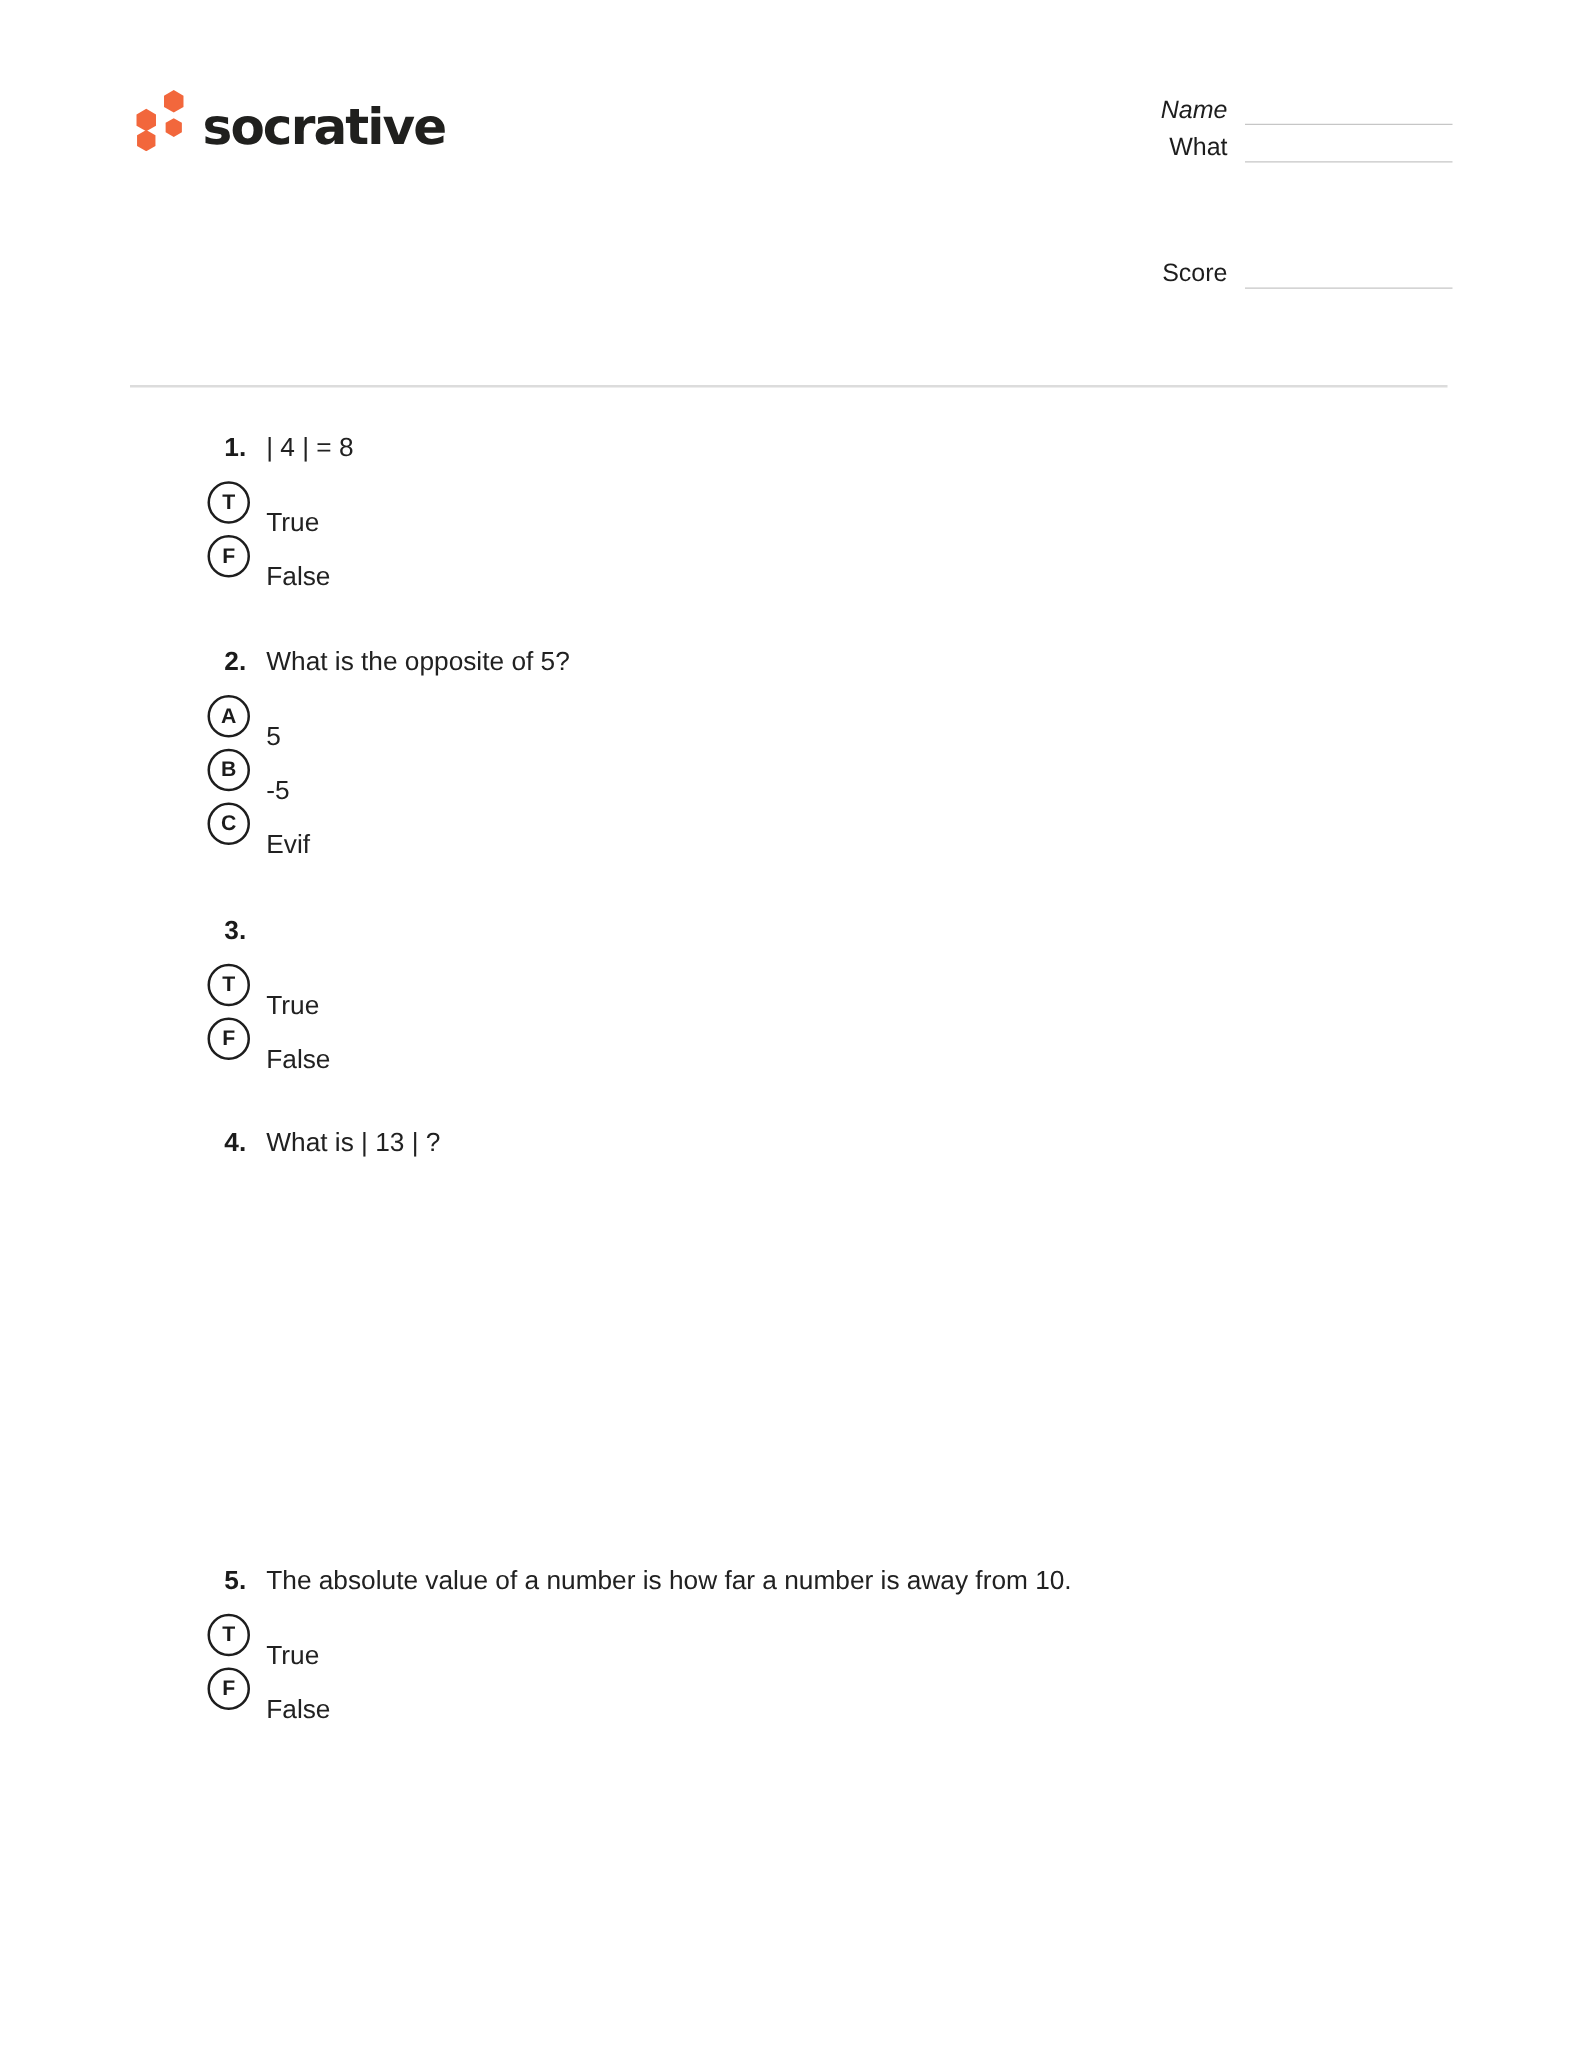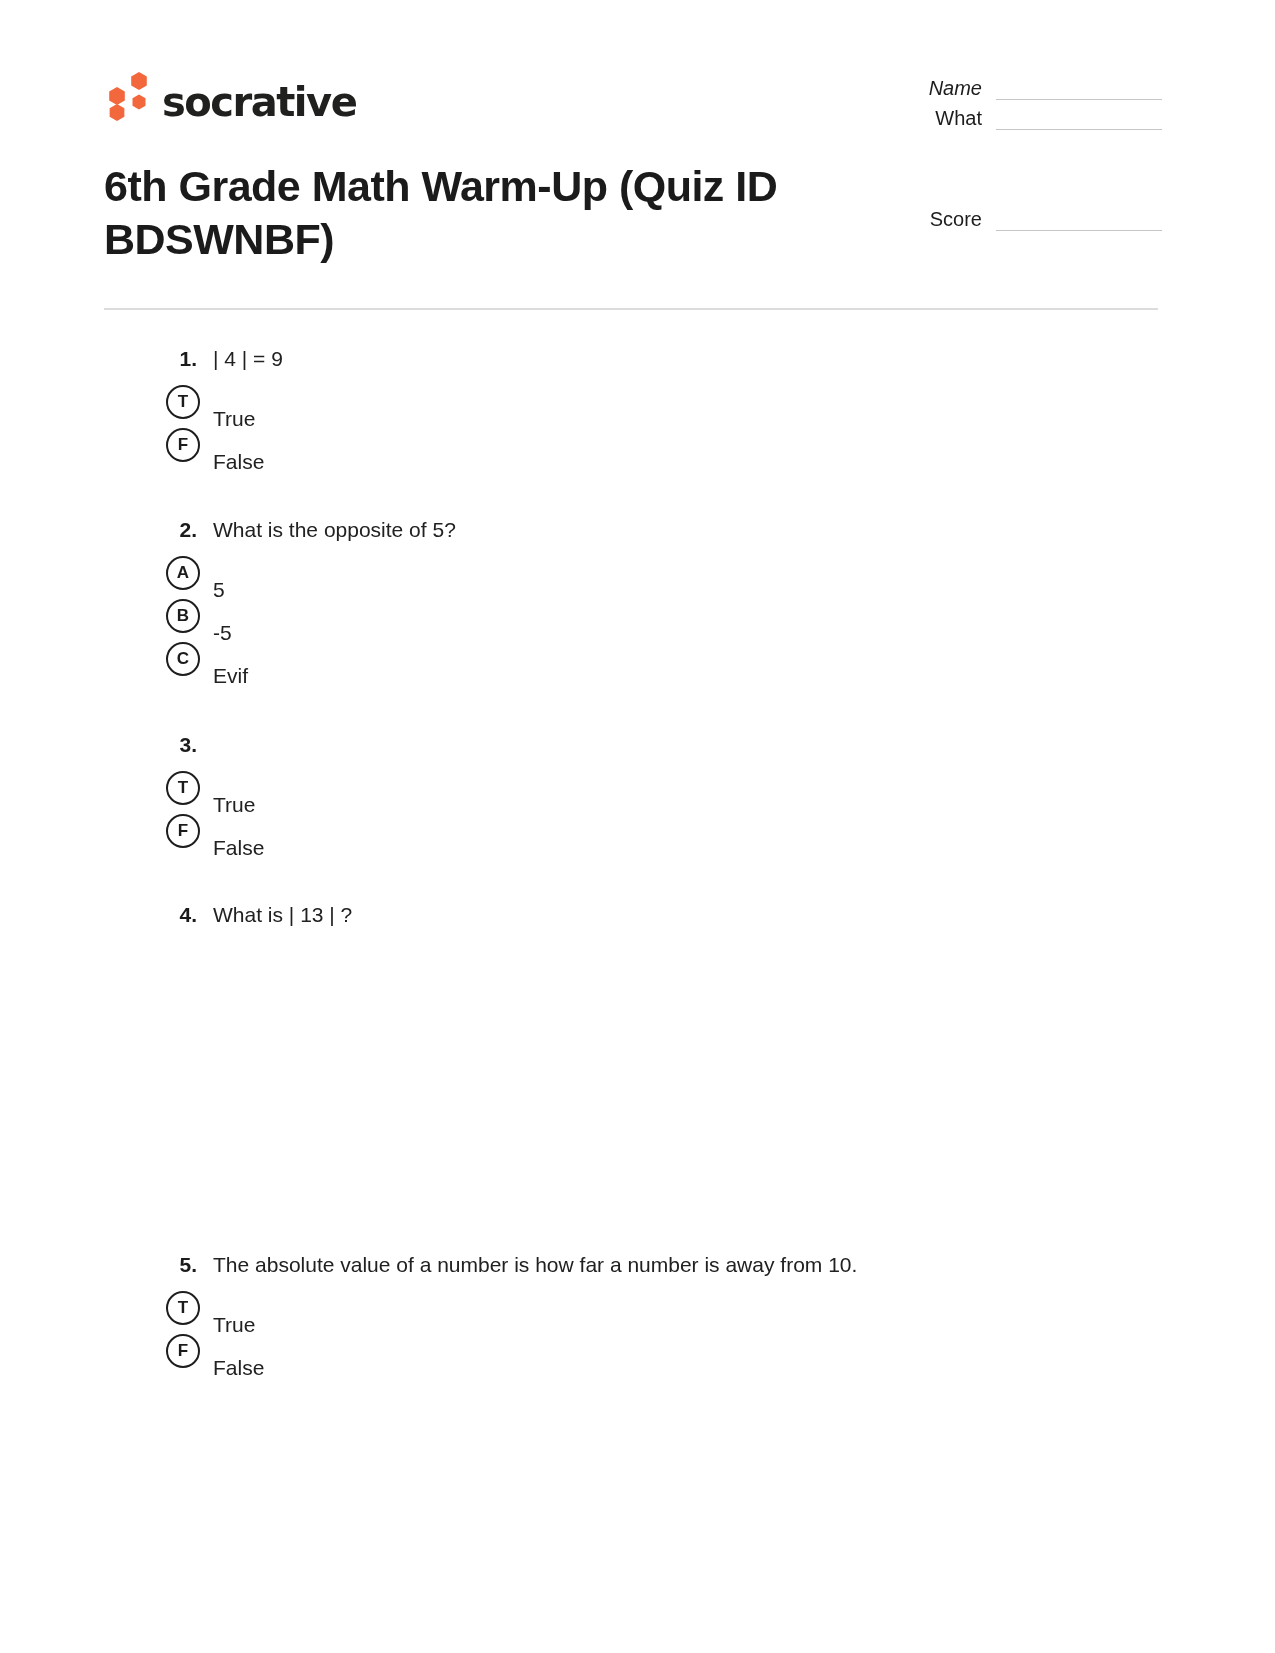--- a/index.html
+++ b/index.html
@@ -160,30 +160,29 @@
   </div>
   <div class="field-row row-date">
     <span class="field-label">What</span>
     <span class="field-line"></span>
   </div>
   <div class="field-row row-score">
     <span class="field-label">Score</span>
     <span class="field-line"></span>
   </div>
 
-  <h1 class="quiz-title">6th Grade Math Warm-Up (Quiz ID BDSWNBF)</h1>
 
   <div class="divider"></div>
 
   <div class="question q1">
     <div class="q-row">
       <span class="q-marker-col">
           <span class="q-number">1.</span>
         </span>
-      <span class="q-text">| 4 | = 9</span>
+      <span class="q-text">| 4 | = 8</span>
     </div>
     <div class="q-row">
       <span class="q-marker-col">
           <span class="bubble">T</span>
         </span>
       <span class="opt-label">True</span>
     </div>
     <div class="q-row">
       <span class="q-marker-col">
           <span class="bubble">F</span>

